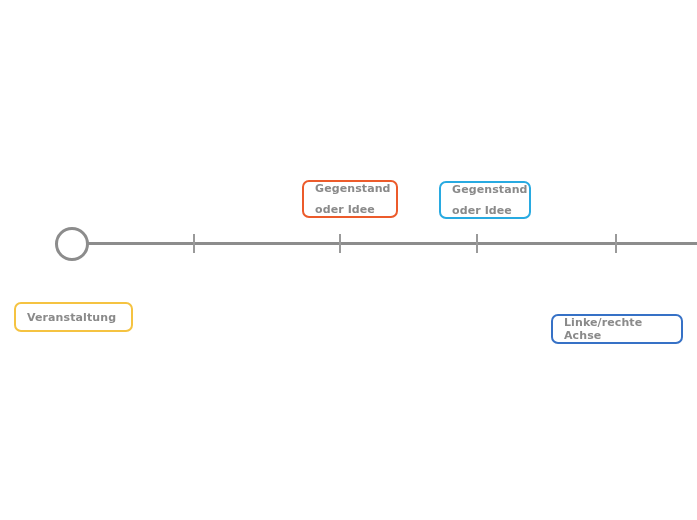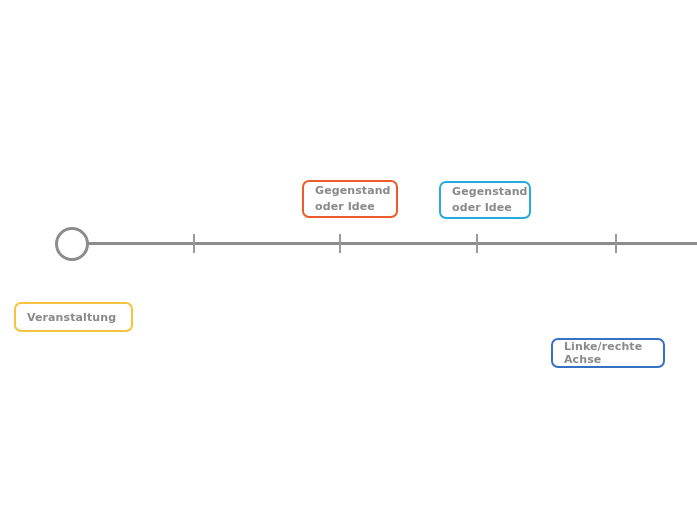--- a/index.html
+++ b/index.html
@@ -60,21 +60,21 @@
     color: #8a8a8a;
     font-weight: bold;
     font-size: 11px;
     line-height: 13px;
     letter-spacing: 0.1px;
     white-space: pre-line;
     padding-left: 11px;
     padding-right: 8px;
   }
   .box.two-line {
-    line-height: 16px;
+    line-height: 21px;
   }
 
   .box-gegenstand-orange {
     left: 302px;
     top: 180px;
     width: 96px;
     height: 38px;
     border-color: #ec5b2b;
   }
   .box-gegenstand-blue {
@@ -87,24 +87,23 @@
   .box-veranstaltung {
     left: 14px;
     top: 302px;
     width: 119px;
     height: 30px;
     border-color: #f5c341;
   }
   .box-achse {
     left: 551px;
     top: 314px;
-    width: 114px;
+    width: 132px;
     height: 30px;
     border-color: #3671c6;
-    margin-top: 24px;
   }
 </style>
 </head>
 <body>
 
 <div id="canvas">
 
   <div class="axis-line"></div>
   <div class="axis-start-node"></div>
 

